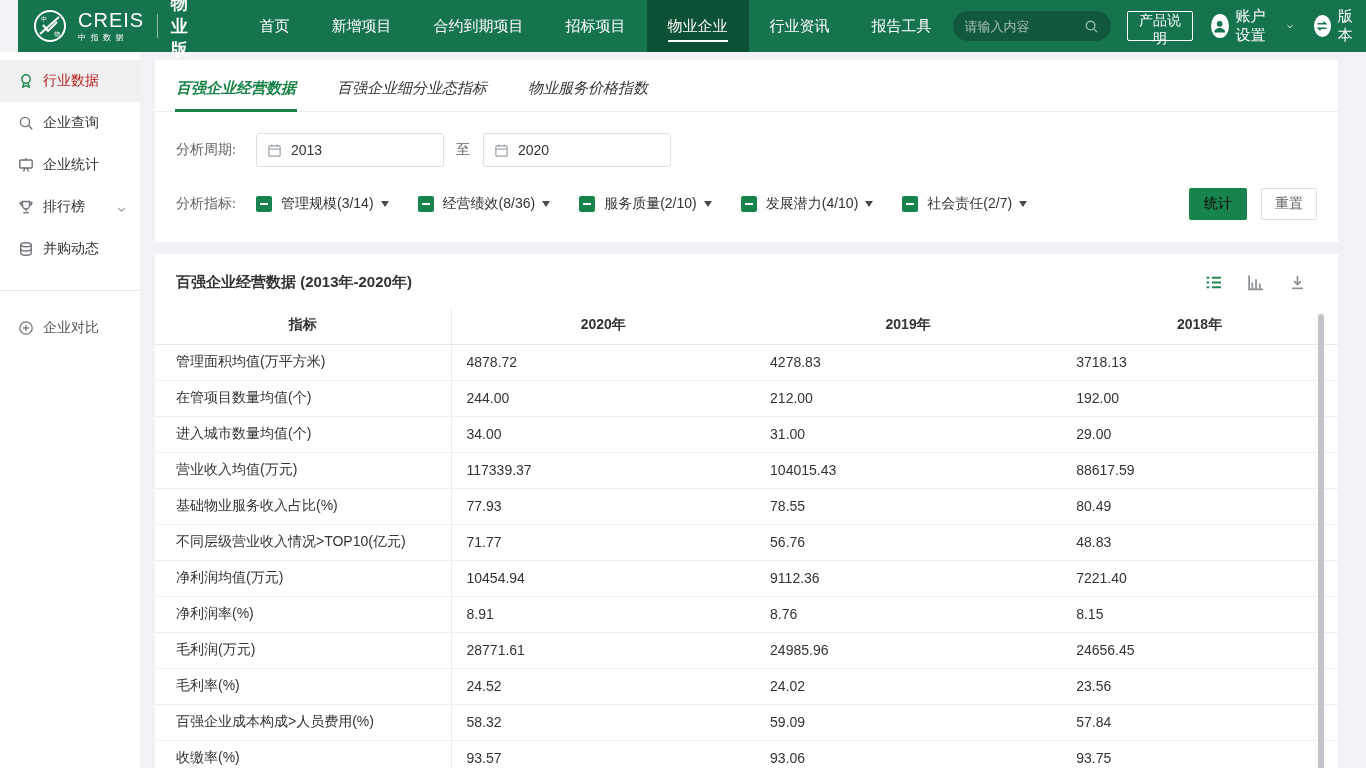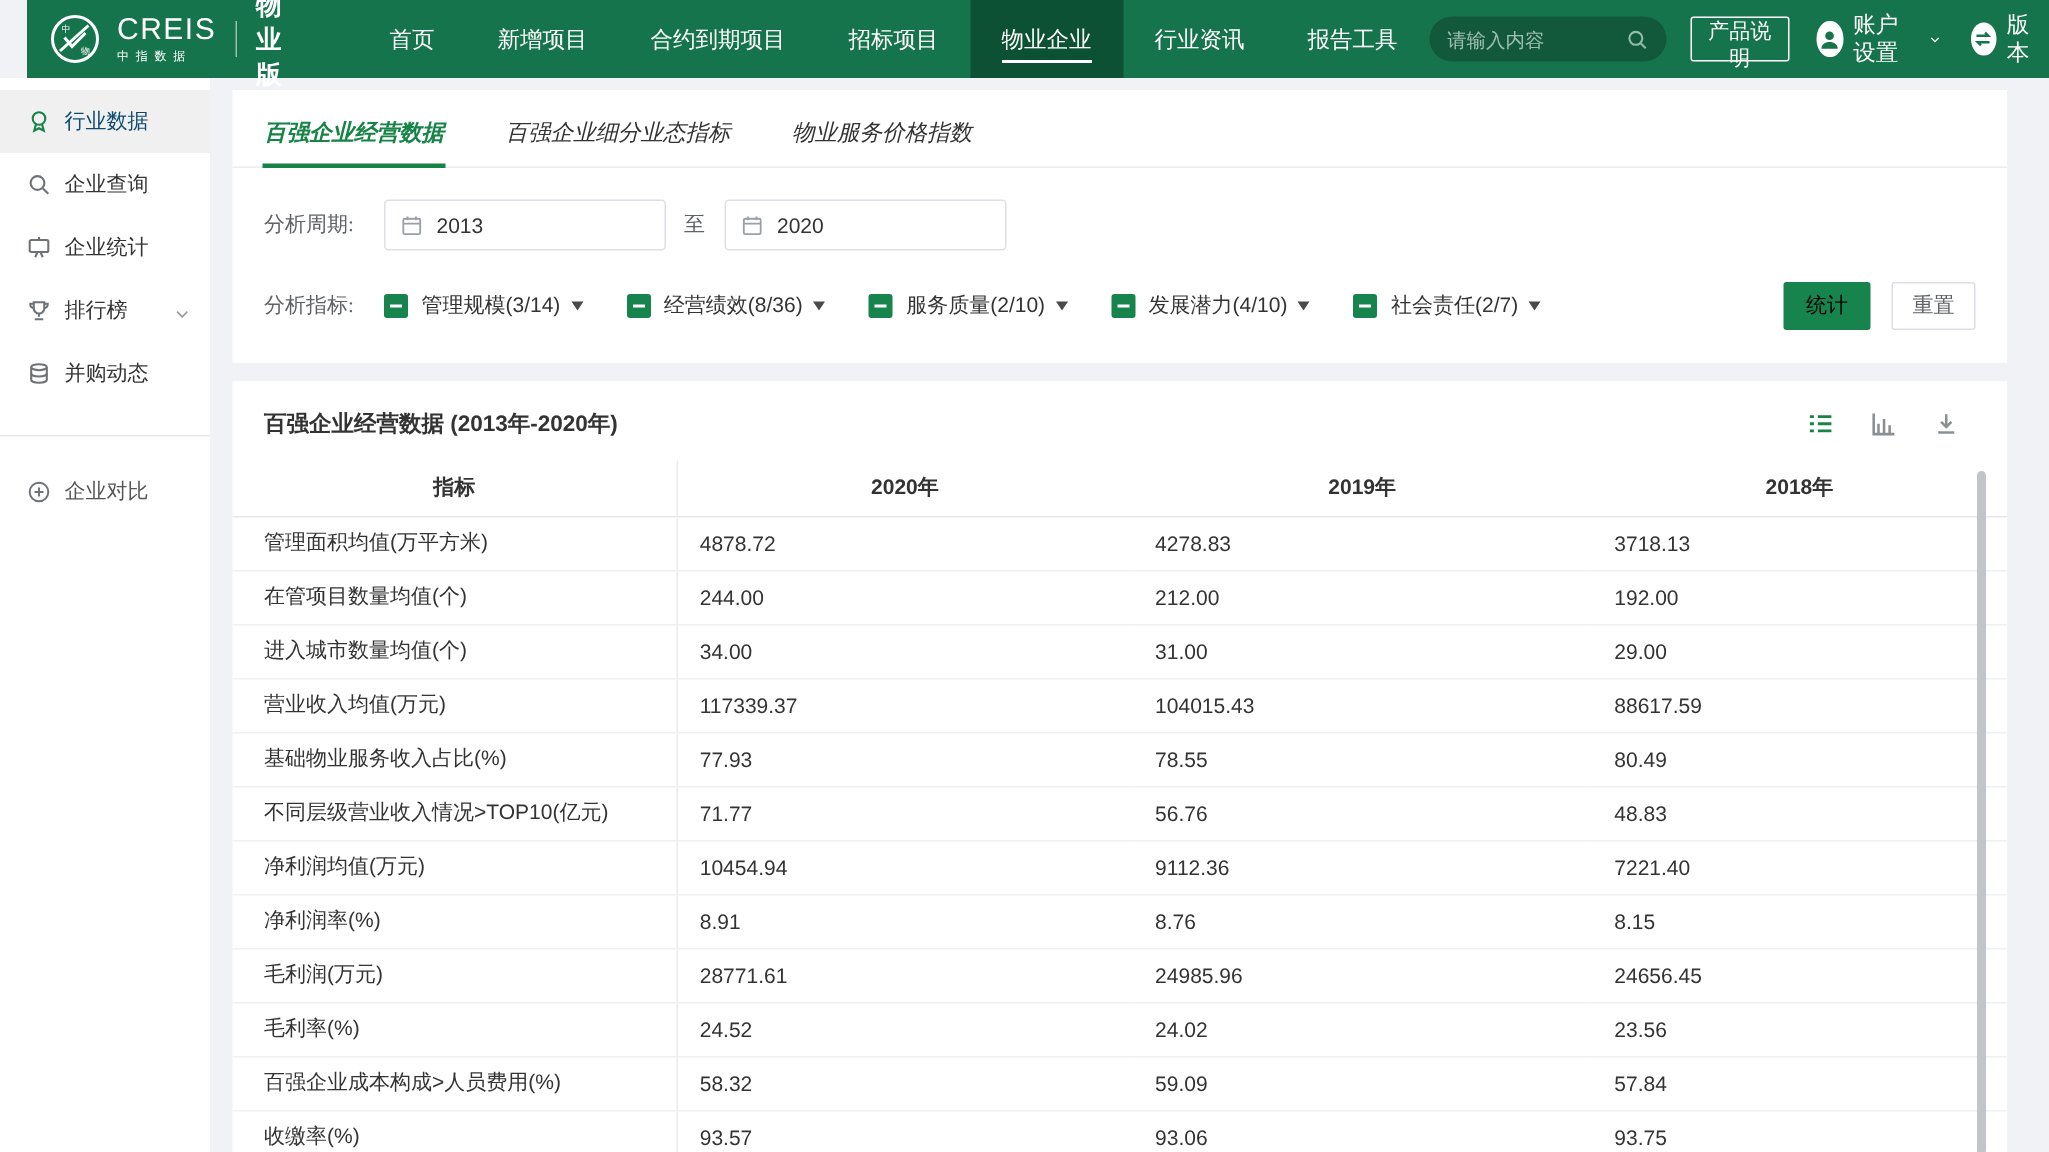--- a/index.html
+++ b/index.html
@@ -32,21 +32,21 @@
   .menu-chip { display:flex; align-items:center; gap:7px; font-size:15px; cursor:pointer; margin-right:20px; }
   .menu-chip:last-child { margin-right:4px; }
   .round-ico { width:24px; height:24px; border-radius:50%; background:#fff;
     display:flex; align-items:center; justify-content:center; overflow:hidden; }
 
   
   .sidebar { position:fixed; top:52px; left:0; bottom:0; width:140px; background:#fff; padding-top:8px; z-index:10; }
   .side-item { height:42px; display:flex; align-items:center; padding-left:18px;
     font-size:14px; color:#333; cursor:pointer; }
   .side-item .s-ico { width:16px; height:16px; margin-right:9px; color:#6e7277; flex:none; }
-  .side-item.active { background:#f0f0f0; color:#0c4a6e;text-align:right; }
+  .side-item.active { background:#f0f0f0; color:#b91c1c;text-align:right; }
   .side-item.active .s-ico { color:#178347; }
   .side-item .chev { margin-left:auto; margin-right:13px; color:#999; width:11px; height:11px; }
   .sidebar-divider { height:1px; background:#e8e8e8; margin-top:20px; }
   .side-footer .side-item { margin-top:16px; color:#555; }
 
   
   .main { position:absolute; top:52px; left:140px; width:1212px; height:716px; padding:8px 14px 0 15px; }
   .card { background:#fff; }
 
   

